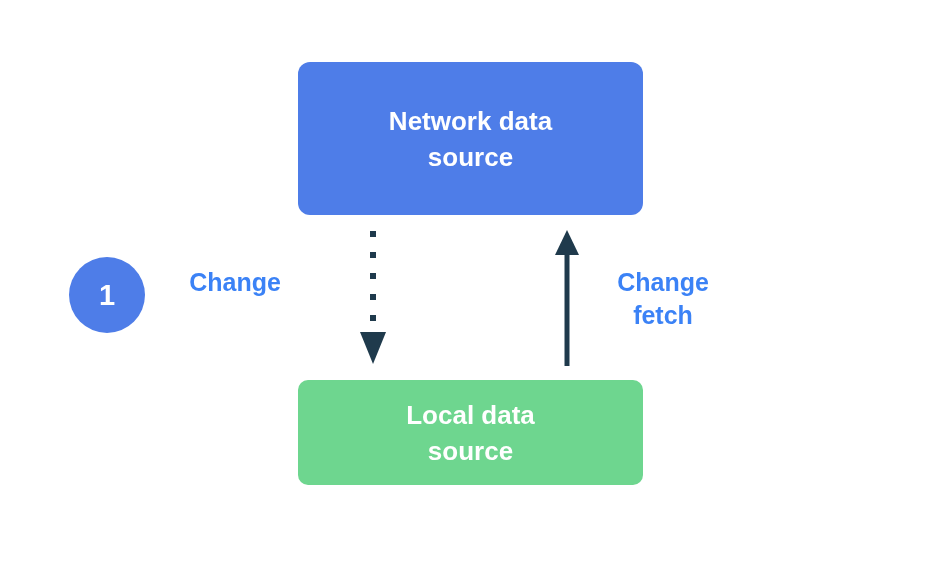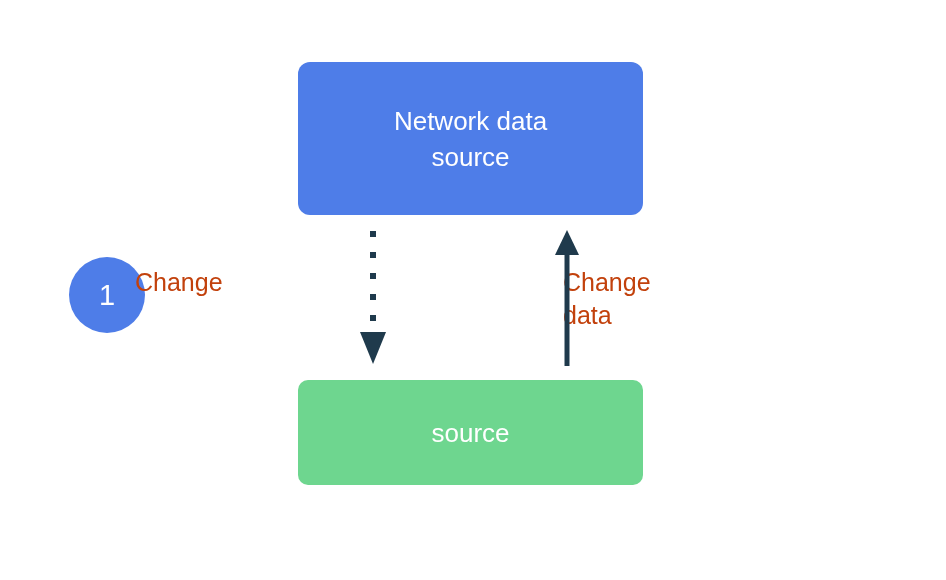--- a/index.html
+++ b/index.html
@@ -3,20 +3,21 @@
 <meta charset="utf-8">
 <style>
   html, body { margin: 0; padding: 0; background: #ffffff; }
   .canvas {
     position: relative;
     width: 946px;
     height: 580px;
     background: #ffffff;
     overflow: hidden;
     font-family: "Liberation Sans", sans-serif;
+    font-weight: bold;
   }
   .node {
     position: absolute;
     display: flex;
     flex-direction: column;
     align-items: center;
     justify-content: center;
     color: #ffffff;
     font-size: 26px;
     line-height: 36px;
@@ -43,56 +44,58 @@
     color: #ffffff;
     font-size: 29px;
     display: flex;
     align-items: center;
     justify-content: center;
   }
   .badge-1 { left: 69px;  top: 257px; }
   .arrow-label {
     position: absolute;
     width: 200px;
-    color: #c2410c;
+    color: #3b82f6;
     font-size: 25px;
     line-height: 33px;
+    text-align: center;
   }
   .arrow-label .label-line { display: block; }
   .label-1 { left: 135px; top: 266px; }
   .label-2 { left: 563px; top: 266px; }
   .arrow { position: absolute; }
   .arrow-down { left: 357px; top: 228px; }
   .arrow-up   { left: 551px; top: 228px; }
 </style>
 </head>
 <body>
 
 <div class="canvas">
 
   <div class="node node-network">
     <span class="node-line">Network data</span>
     <span class="node-line">source</span>
   </div>
 
   <div class="node node-local">
+    <span class="node-line">Local data</span>
     <span class="node-line">source</span>
   </div>
 
   <div class="badge badge-1">
     <span>1</span>
   </div>
 
   <div class="arrow-label label-1">
     <span class="label-line">Change</span>
   </div>
 
   <div class="arrow-label label-2">
     <span class="label-line">Change</span>
-    <span class="label-line">data</span>
+    <span class="label-line">fetch</span>
   </div>
 
   <svg class="arrow arrow-down" width="32" height="140" viewBox="0 0 32 140" xmlns="http://www.w3.org/2000/svg">
     <line x1="16" y1="3" x2="16" y2="106" stroke="#1f3a4c" stroke-width="6" stroke-dasharray="6 15"></line>
     <polygon points="3,104 29,104 16,136" fill="#1f3a4c"></polygon>
   </svg>
 
   <svg class="arrow arrow-up" width="32" height="140" viewBox="0 0 32 140" xmlns="http://www.w3.org/2000/svg">
     <line x1="16" y1="138" x2="16" y2="24" stroke="#1f3a4c" stroke-width="5"></line>
     <polygon points="4,27 28,27 16,2" fill="#1f3a4c"></polygon>

